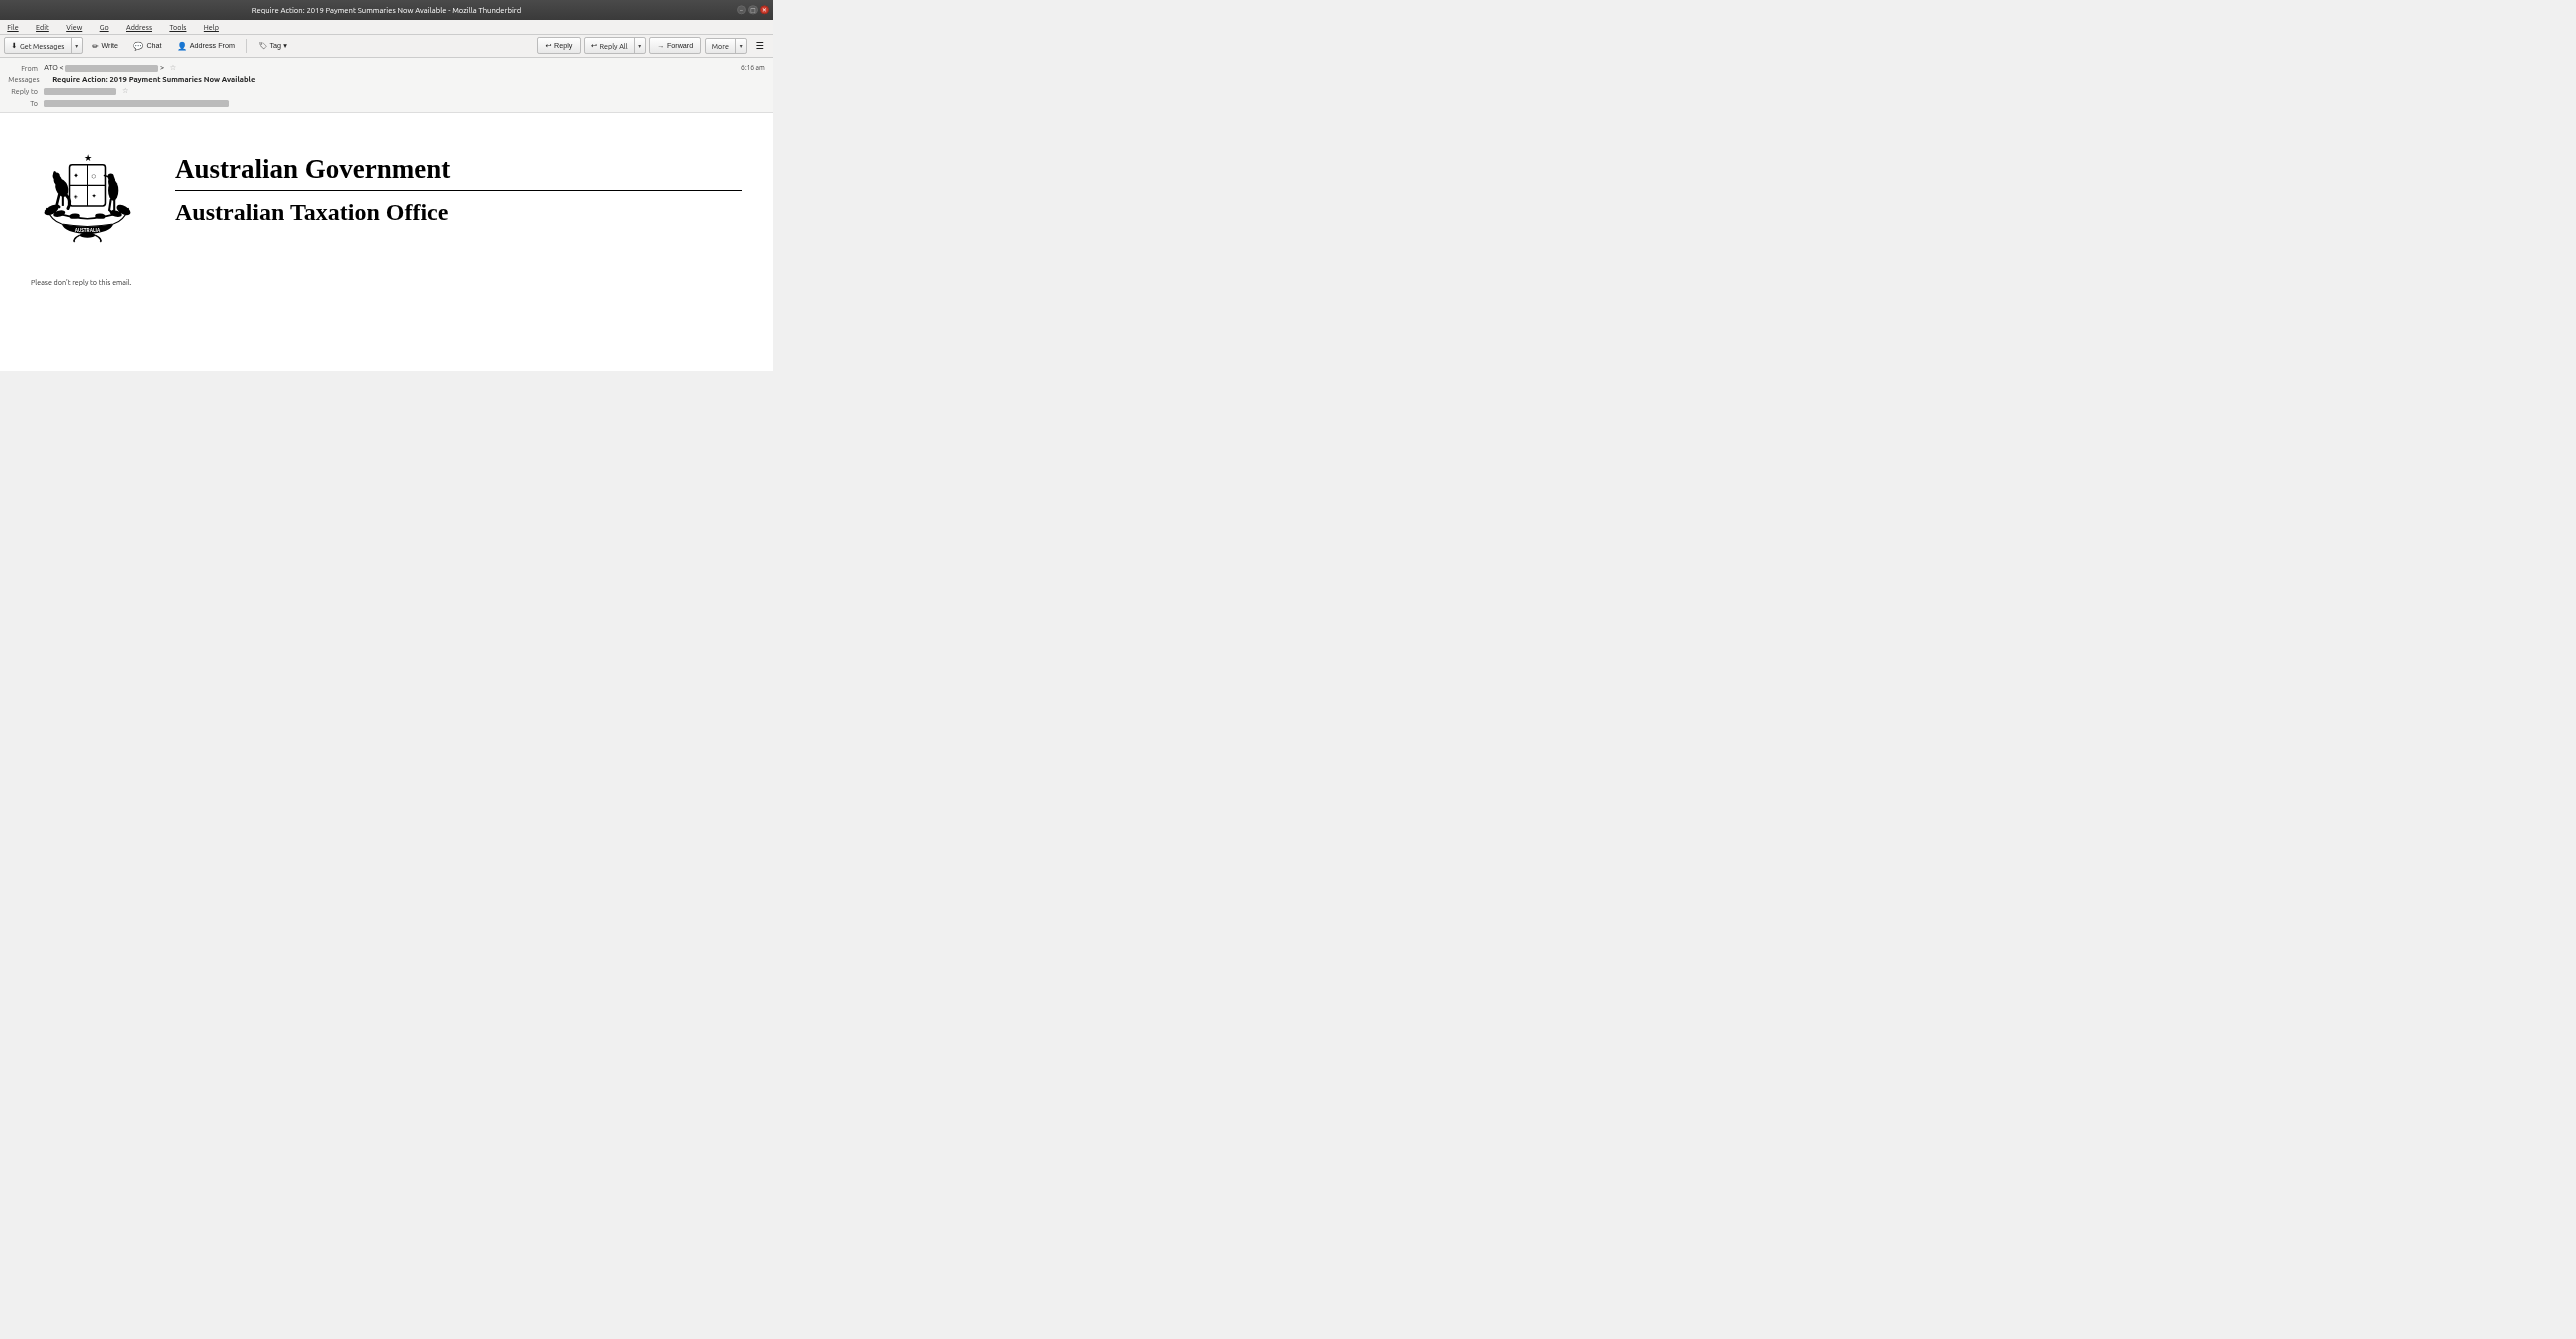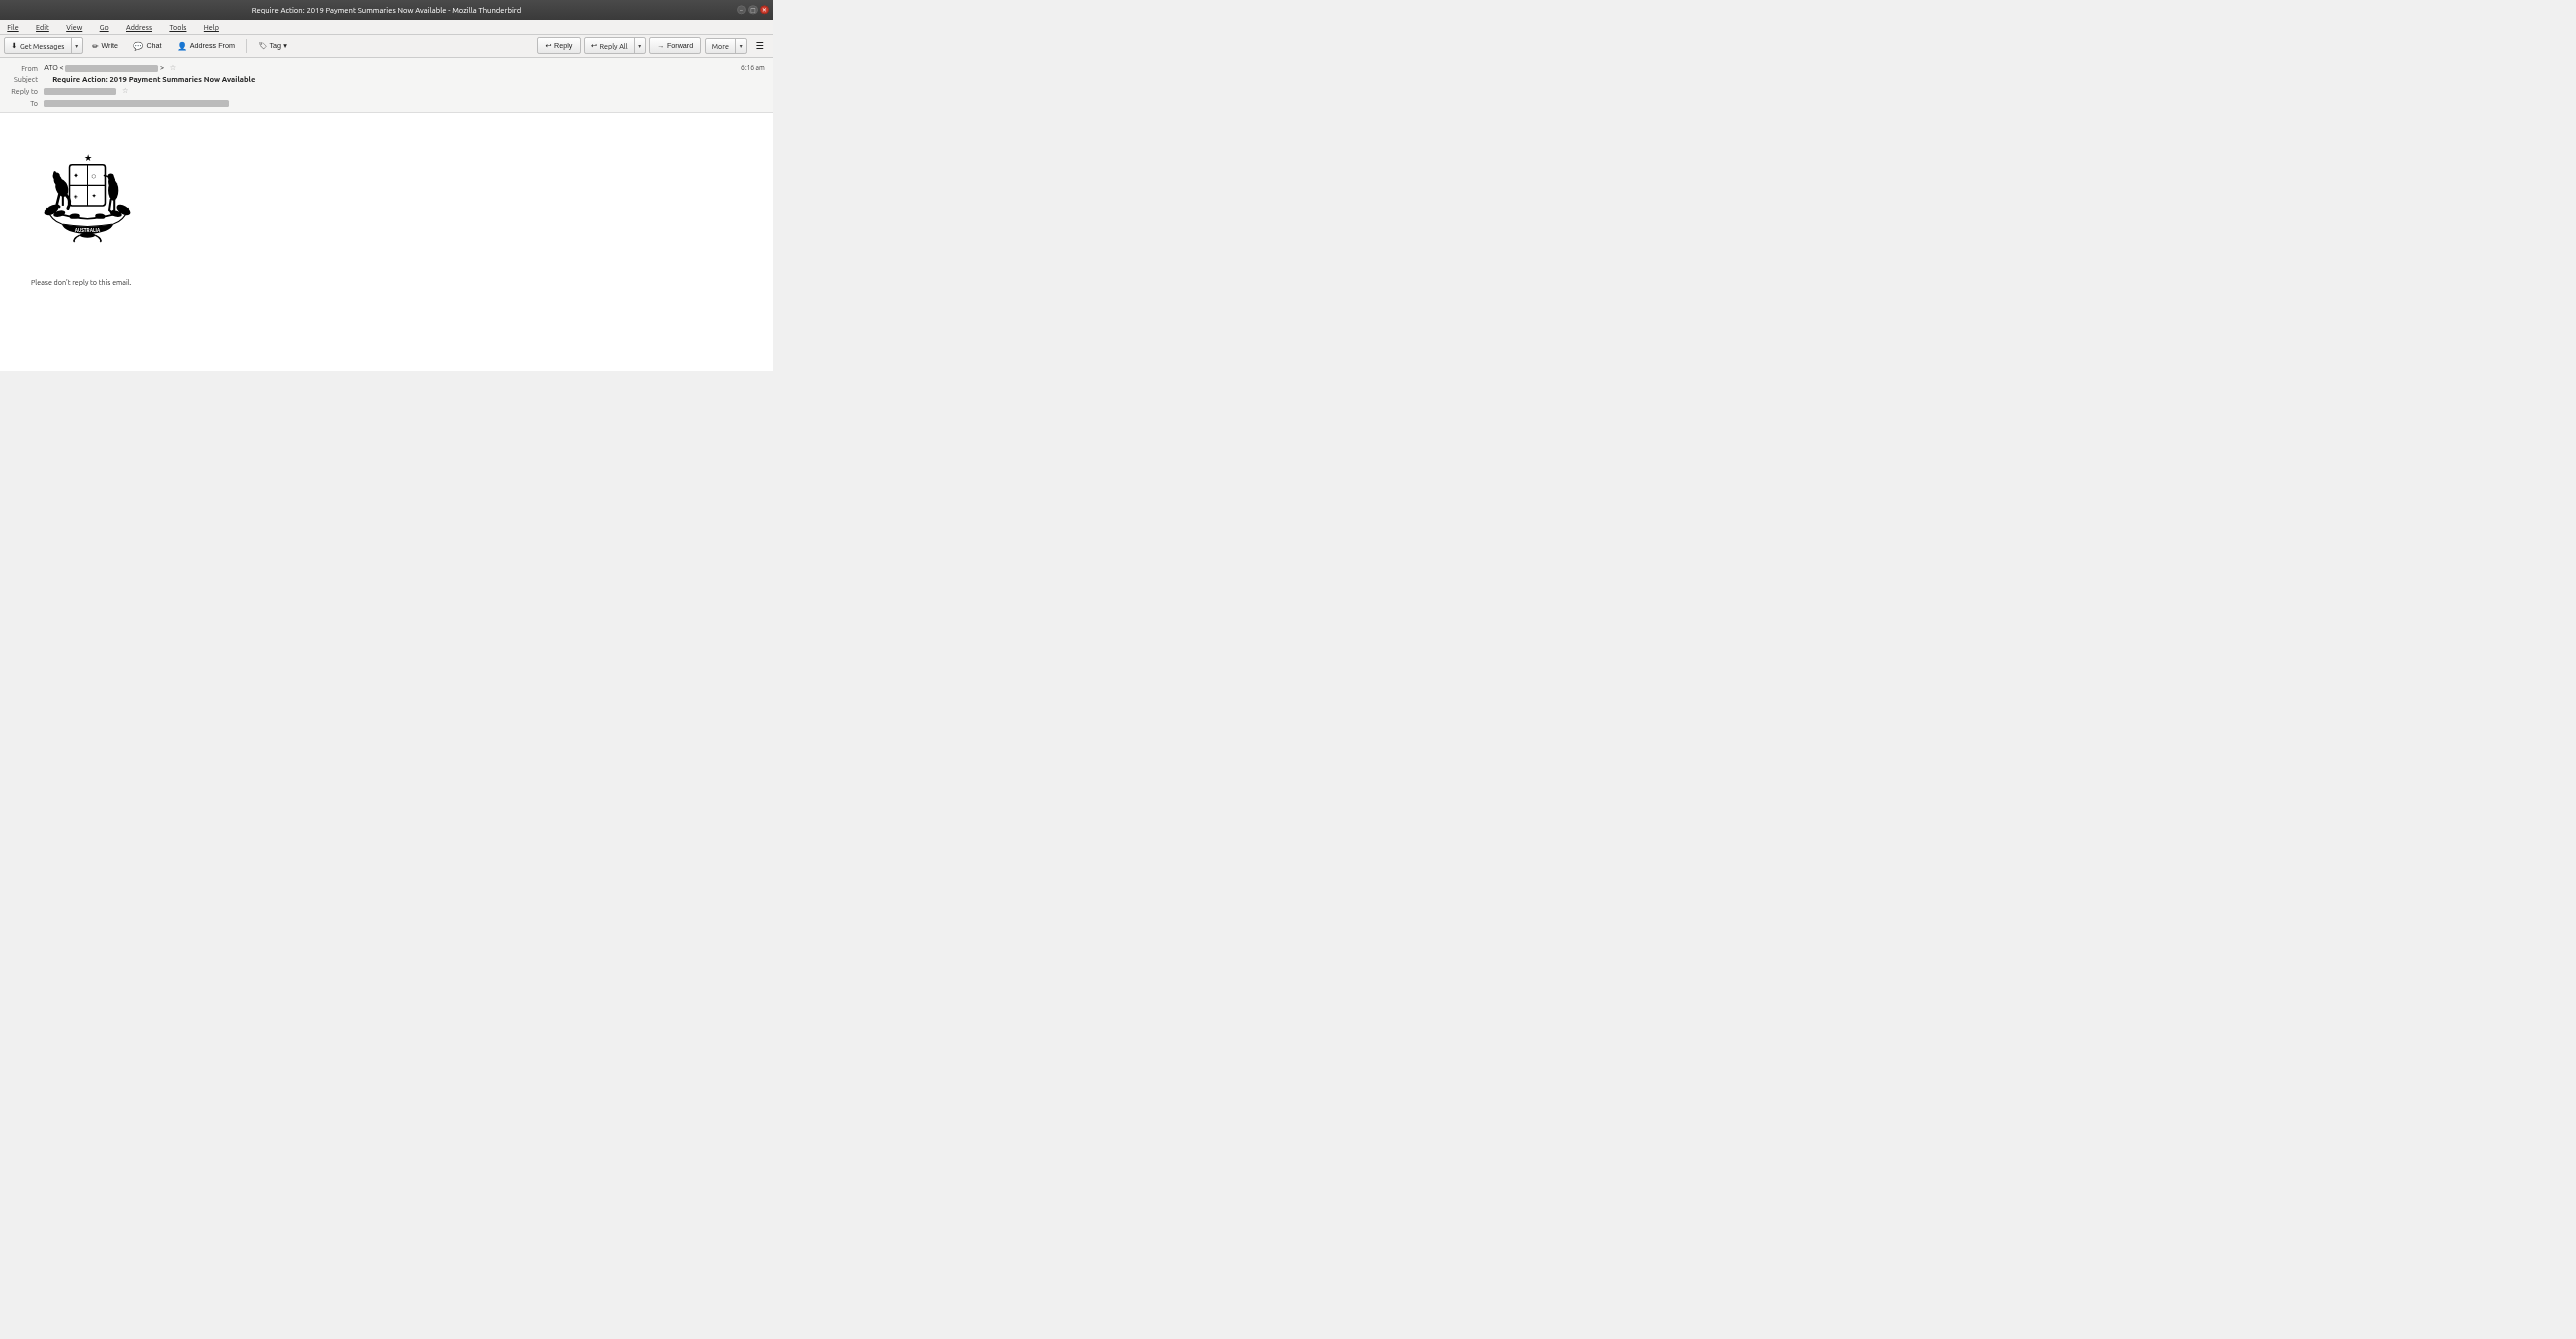--- a/index.html
+++ b/index.html
@@ -328,21 +328,21 @@
     <span class="header-value">
       <span>ATO &lt;</span>
       <span class="redacted-bar" style="width:93px;"></span>
       <span>&gt;</span>
       <span class="star-icon">☆</span>
     </span>
     <span class="header-value time">6:16 am</span>
   </div>
 
   <div class="header-row">
-    <span class="header-label">Subject</span>
+    <span class="header-label">Messages</span>
     <span class="header-value subject">Require Action: 2019 Payment Summaries Now Available</span>
   </div>
 
   <div class="header-row">
     <span class="header-label">Reply to</span>
     <span class="header-value">
       <span class="redacted-bar" style="width:72px;"></span>
       <span class="star-icon">☆</span>
     </span>
   </div>
@@ -403,17 +403,23 @@
       <ellipse cx="135" cy="160" rx="10" ry="5" fill="#000" transform="rotate(5 135 160)"></ellipse>
 
       <path d="M60 175 Q110 185 160 175 Q155 192 110 195 Q65 192 60 175Z" fill="#000"></path>
       <text x="110" y="190" font-size="9" fill="#fff" text-anchor="middle" font-weight="bold">AUSTRALIA</text>
 
       <ellipse cx="110" cy="197" rx="15" ry="5" fill="#000"></ellipse>
       <path d="M95 197 Q80 205 85 210" stroke="#000" stroke-width="3" fill="none"></path>
       <path d="M125 197 Q140 205 135 210" stroke="#000" stroke-width="3" fill="none"></path>
     </svg>
 
+    <div class="ato-text-block">
+      <div class="ato-title-line">
+        <div class="ato-gov-text">Australian Government</div>
+      </div>
+      <div class="ato-office-text">Australian Taxation Office</div>
+    </div>
   </div>
 
   <div class="email-footer-note">Please don't reply to this email.</div>
 </div>
 
 
 </body></html>

